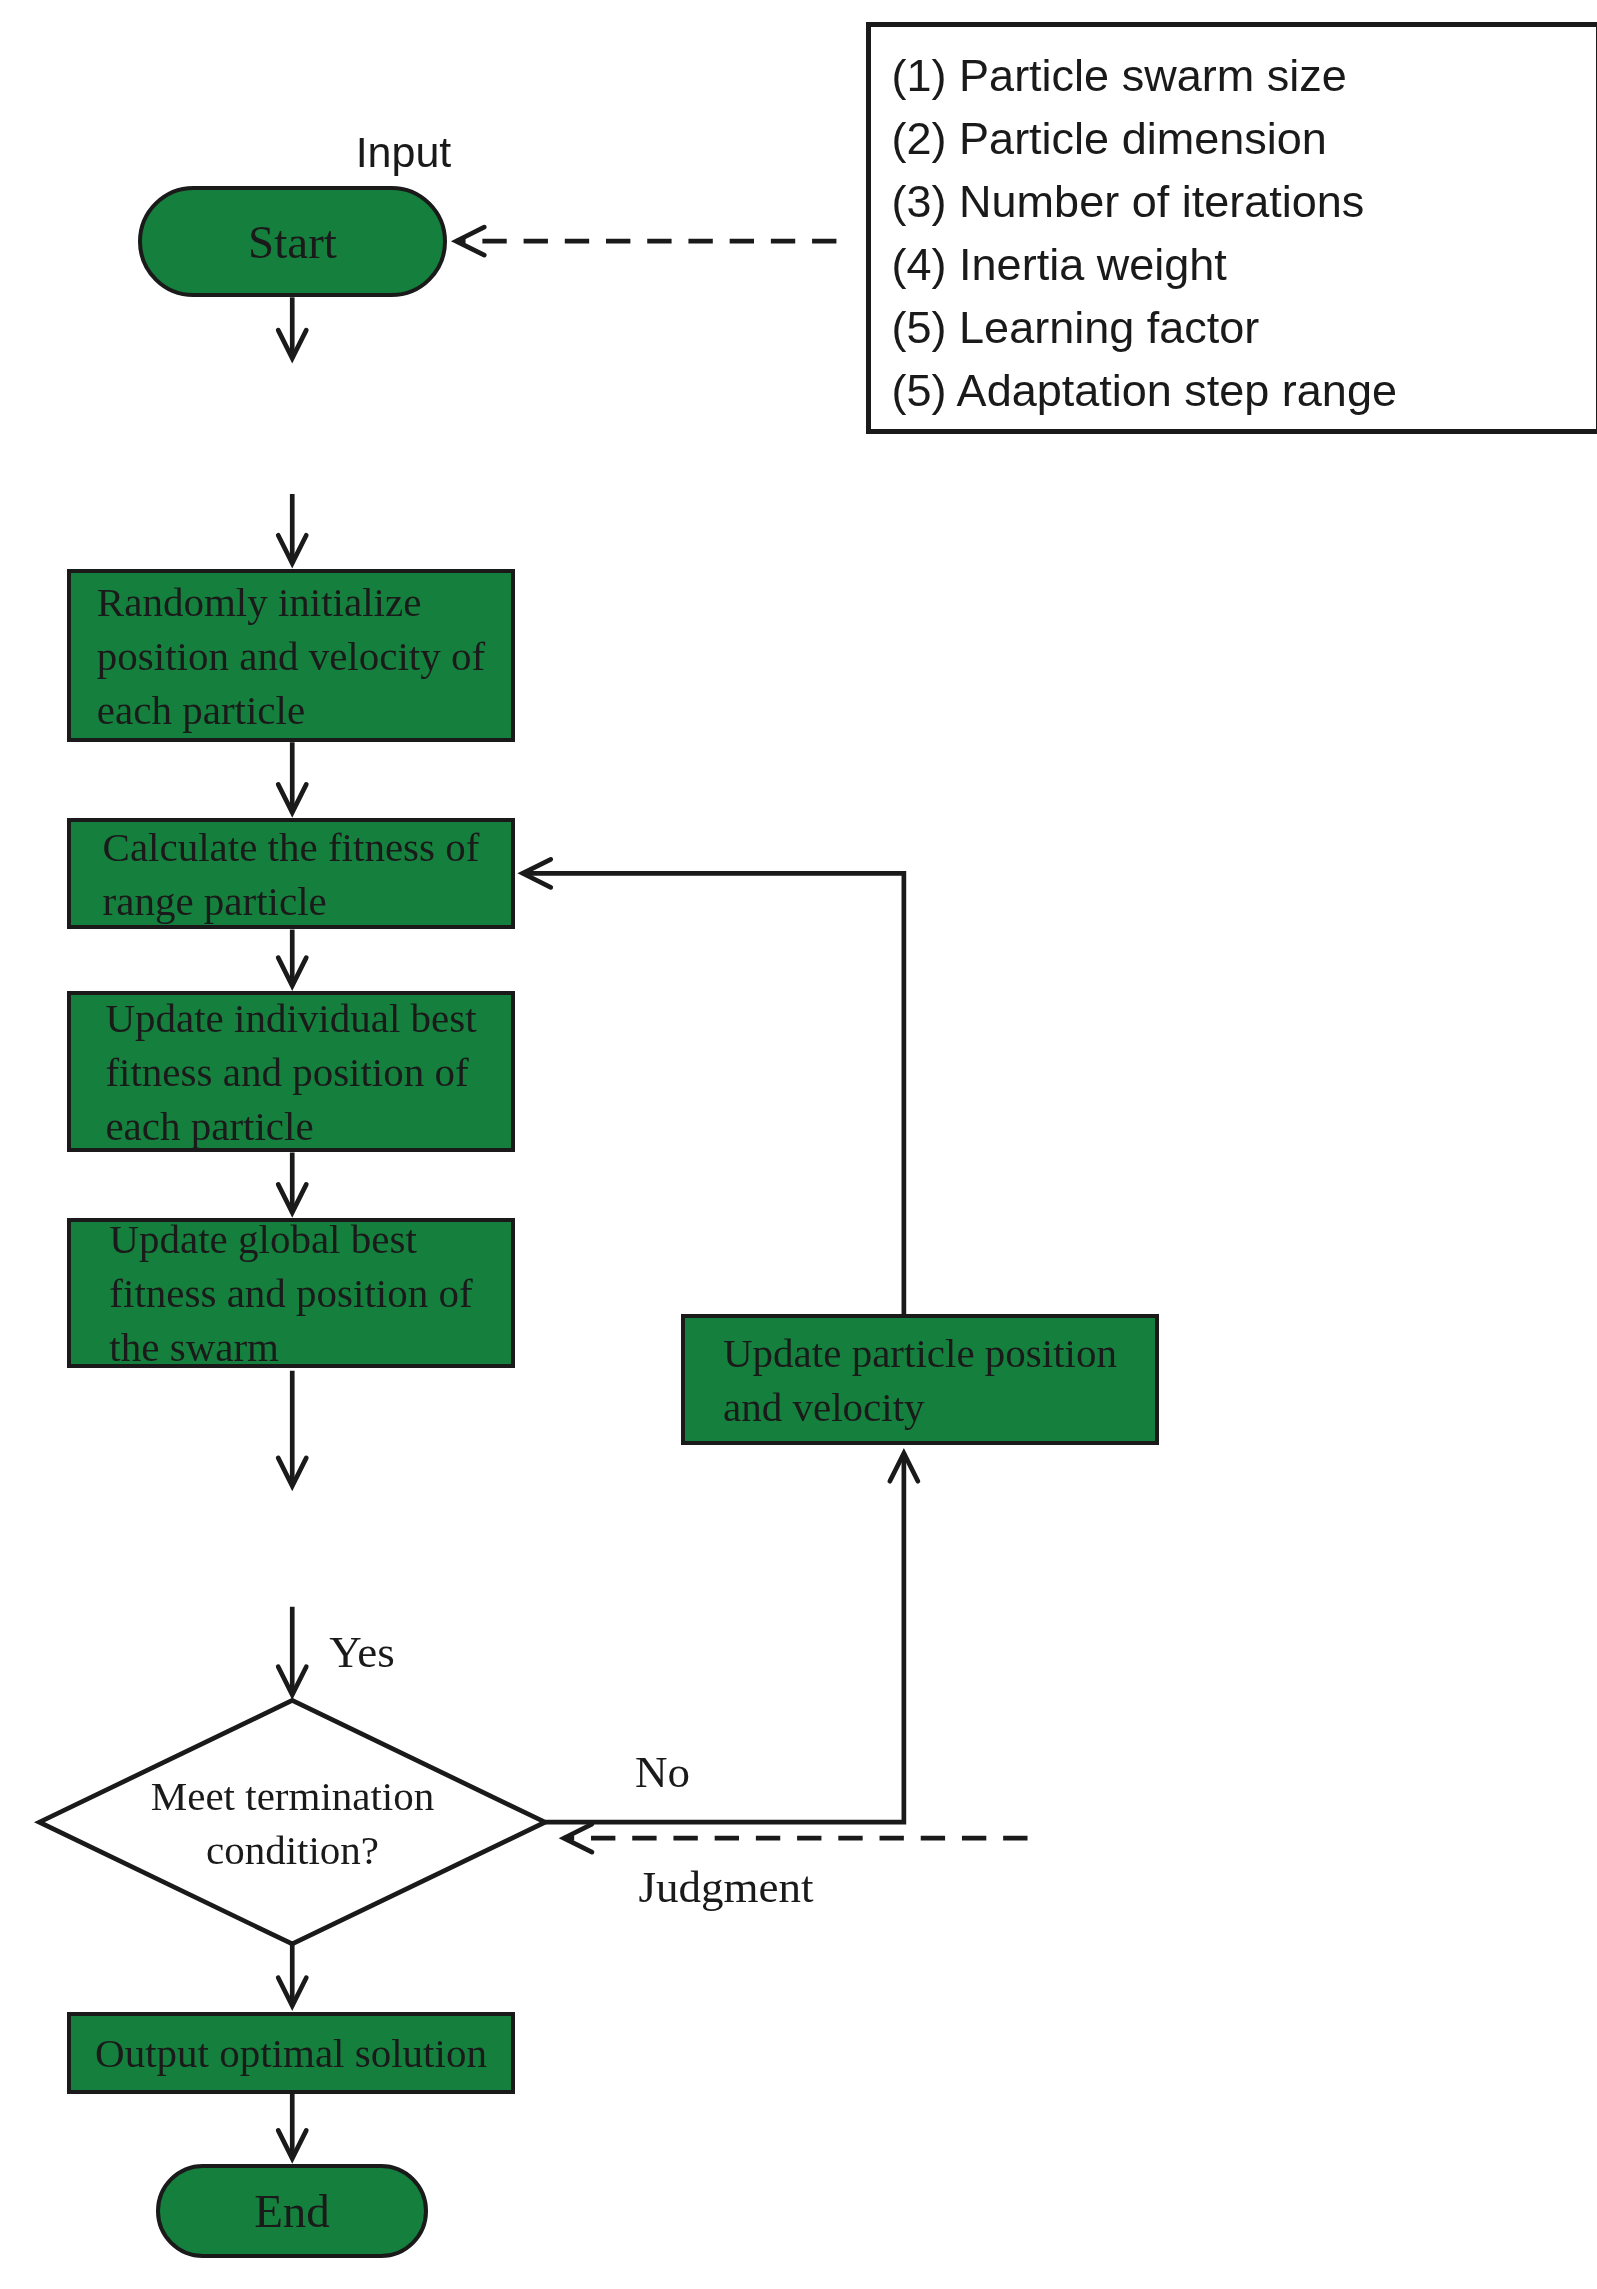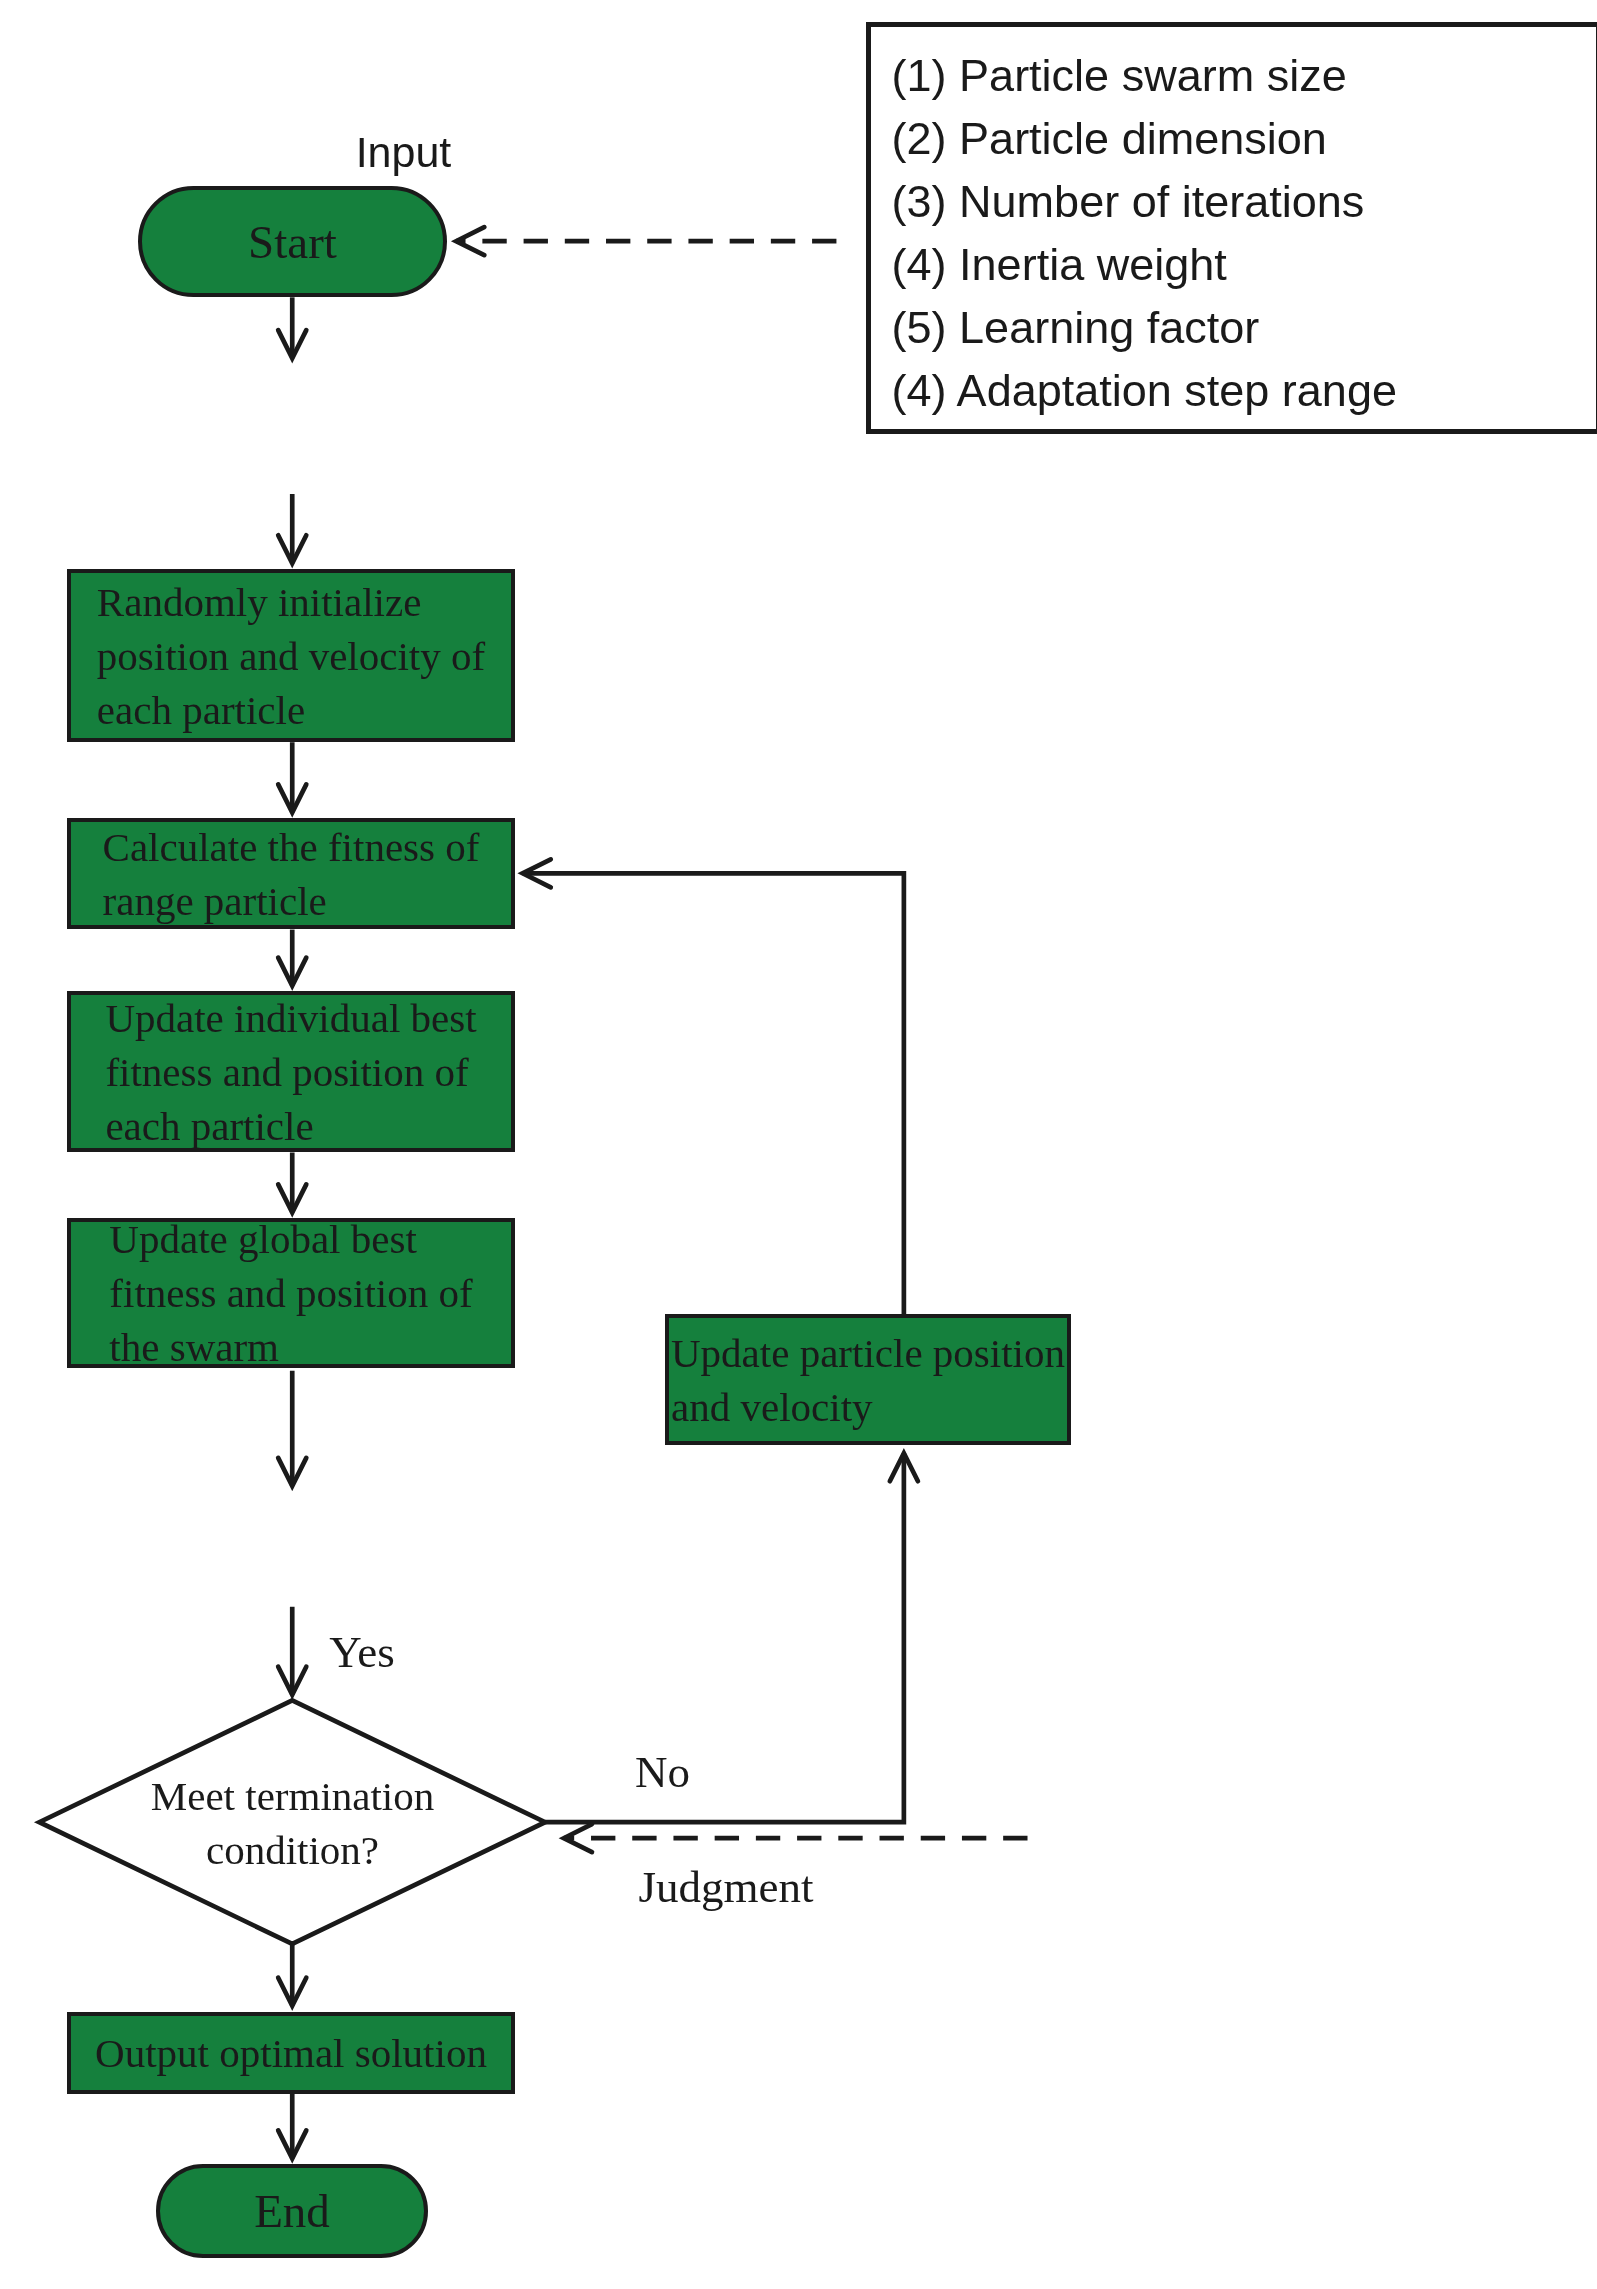--- a/index.html
+++ b/index.html
@@ -68,35 +68,35 @@
 each particle</div>
 
   <div class="node" style="left:67px;top:1218px;width:448px;height:150px;">Update global best
 fitness and position of
 the swarm</div>
 
 
   <div class="diamond-text" style="left:103px;top:1745px;width:379px;height:156px;">Meet termination
 condition?</div>
 
-  <div class="node" style="left:665px;top:1314px;width:406px;height:131px;">Update particle position
+  <div class="node" style="left:681px;top:1314px;width:478px;height:131px;">Update particle position
 and velocity</div>
 
 
   <div class="node" style="left:67px;top:2012px;width:448px;height:82px;">Output optimal solution</div>
 
   <div class="node terminal" style="left:156px;top:2164px;width:272px;height:94px;">End</div>
 
   <div class="input-panel" style="left:837px;top:21.5px;width:735px;height:412px;">
     <div class="item">(1) Particle swarm size</div>
     <div class="item">(2) Particle dimension</div>
     <div class="item">(3) Number of iterations</div>
     <div class="item">(4) Inertia weight</div>
     <div class="item">(5) Learning factor</div>
-    <div class="item">(4) Adaptation step range</div>
+    <div class="item">(5) Adaptation step range</div>
   </div>
 
   <div class="freelabel sans-label" style="left:319px;top:129px;width:169px;">Input</div>
 
   <div class="freelabel serif-label" style="left:306px;top:1628px;width:112px;">Yes</div>
 
   <div class="freelabel serif-label" style="left:611px;top:1748px;width:103px;">No</div>
 
   <div class="freelabel serif-label" style="left:604px;top:1863px;width:244px;">Judgment</div>
 

